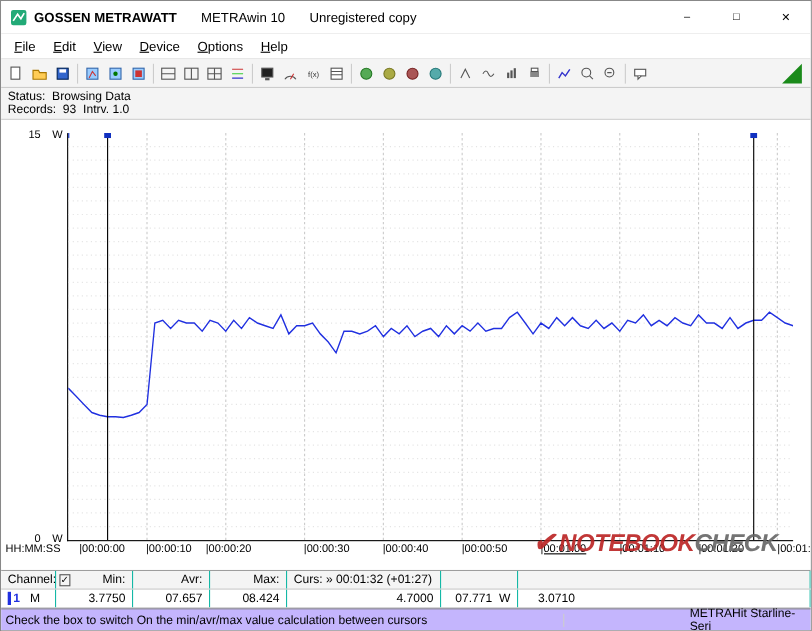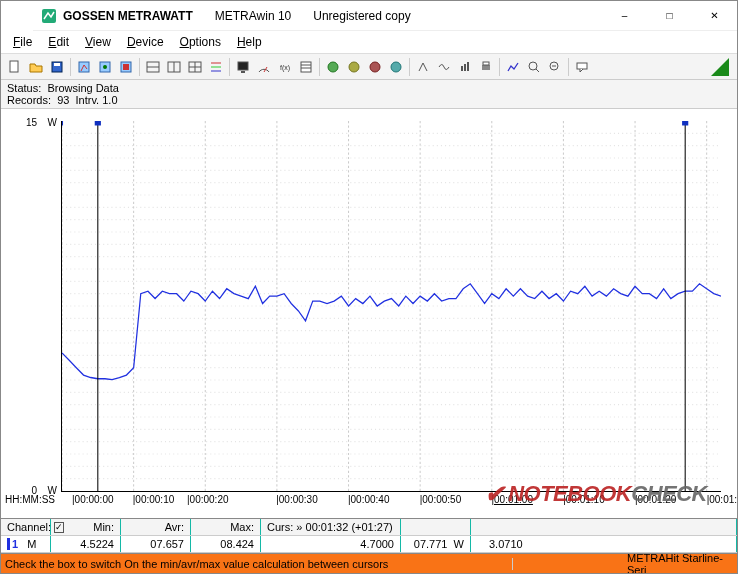--- a/index.html
+++ b/index.html
@@ -1,17 +1,17 @@
 <!DOCTYPE html>
 <html><head>
 <meta charset="utf-8">
 <style>
 * { margin: 0; padding: 0; box-sizing: border-box; }
 body { font-family: "Segoe UI", Tahoma, sans-serif; font-size: 11px; background: #fff; width: 738px; height: 574px; overflow: hidden; border: 1px solid #888; display: flex; flex-direction: column; }
-.titlebar { height: 30px; display: flex; align-items: center; padding: 0 0 0 8px; background: #fff; border-bottom: 1px solid #eee; margin-left: 32px; }
+.titlebar { height: 30px; display: flex; align-items: center; padding: 0 0 0 8px; background: #fff; border-bottom: 1px solid #eee; }
 .titlebar-icon { width: 16px; height: 16px; margin-right: 6px; }
 .titlebar-text { font-size: 12px; color: #000; }
 .win-controls { margin-left: auto; display: flex; }
 .win-btn { width: 45px; height: 29px; display: flex; align-items: center; justify-content: center; font-family: "Segoe UI Symbol", sans-serif; font-size: 10px; }
 .menubar { display: flex; padding: 2px 4px; background: #fff; border-bottom: 1px solid #ddd; }
 .menu-item { padding: 2px 8px; font-size: 12px; }
 .menu-item .ul { text-decoration: underline; }
 .toolbar { display: flex; align-items: center; padding: 2px 4px; background: #f4f4f4; border-bottom: 1px solid #ccc; height: 26px; gap: 1px; }
 .tbtn { width: 20px; height: 20px; display: flex; align-items: center; justify-content: center; border: 1px solid transparent; }
 .tsep { width: 1px; height: 18px; background: #ccc; margin: 0 2px; }
@@ -33,21 +33,21 @@
 .x-title { position: absolute; left: 6px; top: 2px; }
 .table-area { border-top: 1px solid #888; background: #fff; }
 .trow { display: flex; border-bottom: 1px solid #ccc; }
 .tcell { padding: 2px 6px; border-right: 1px solid #14b8a6; font-size: 11px; text-align: left; }
 .th { background: #f4f4f4; }
 .tcell.ch { width: 50px; display: flex; align-items: center; gap: 3px; }
 .tcell.v { width: 70px; text-align: right; }
 .tcell.c { width: 140px; }
 .tcell.v2 { width: 70px; text-align: right; }
 .tcell.rest { flex: 1; text-align: left; padding-left: 18px; }
-.footer { height: 20px; display: flex; align-items: center; border-top: 1px solid #888; background: #f97316; font-size: 11px; padding: 0 4px; }
+.footer { height: 20px; display: flex; align-items: center; border-top: 1px solid #888; background: #c4b5fd; font-size: 11px; padding: 0 4px; }
 .footer-left { flex: 1; border-right: 1px solid #ccc; padding-right: 4px; }
 .footer-mid { width: 110px; border-right: 1px solid #ccc; }
 .footer-right { width: 110px; padding-left: 4px; }
 .checkbox { width: 11px; height: 11px; border: 1px solid #555; display: inline-flex; align-items: center; justify-content: center; font-size: 9px; }
 .watermark { position: absolute; right: 30px; bottom: 10px; opacity: 0.9; font-family: Arial, sans-serif; font-size: 22px; font-weight: 700; font-style: italic; color: #666; pointer-events: none; display: flex; align-items: center; letter-spacing: -0.5px; }
 .watermark .nb { color: #b22; }
 .wm-check { color: #b22; font-size: 24px; margin-right: 4px; }
 </style>
 </head>
 <body>
@@ -342,21 +342,21 @@
       </div>
     <div class="tcell v">Min:</div>
     <div class="tcell v">Avr:</div>
     <div class="tcell v">Max:</div>
     <div class="tcell c"><span>Curs:</span> <span>» 00:01:32 (+01:27)</span></div>
     <div class="tcell v2"></div>
     <div class="tcell rest"></div>
   </div>
   <div class="trow">
     <div class="tcell ch"><span style="color:#2030e0;font-weight:bold;border-left:3px solid #2030e0;padding-left:2px">1</span>&nbsp;<span>M</span></div>
-    <div class="tcell v">4.5224</div>
+    <div class="tcell v">3.7750</div>
     <div class="tcell v">07.657</div>
     <div class="tcell v">08.424</div>
     <div class="tcell c" style="text-align:right">4.7000</div>
     <div class="tcell v2"><span>07.771</span>&nbsp;&nbsp;<span>W</span></div>
     <div class="tcell rest">3.0710</div>
   </div>
 </div>
 
 <div class="footer">
   <div class="footer-left">Check the box to switch On the min/avr/max value calculation between cursors</div>

